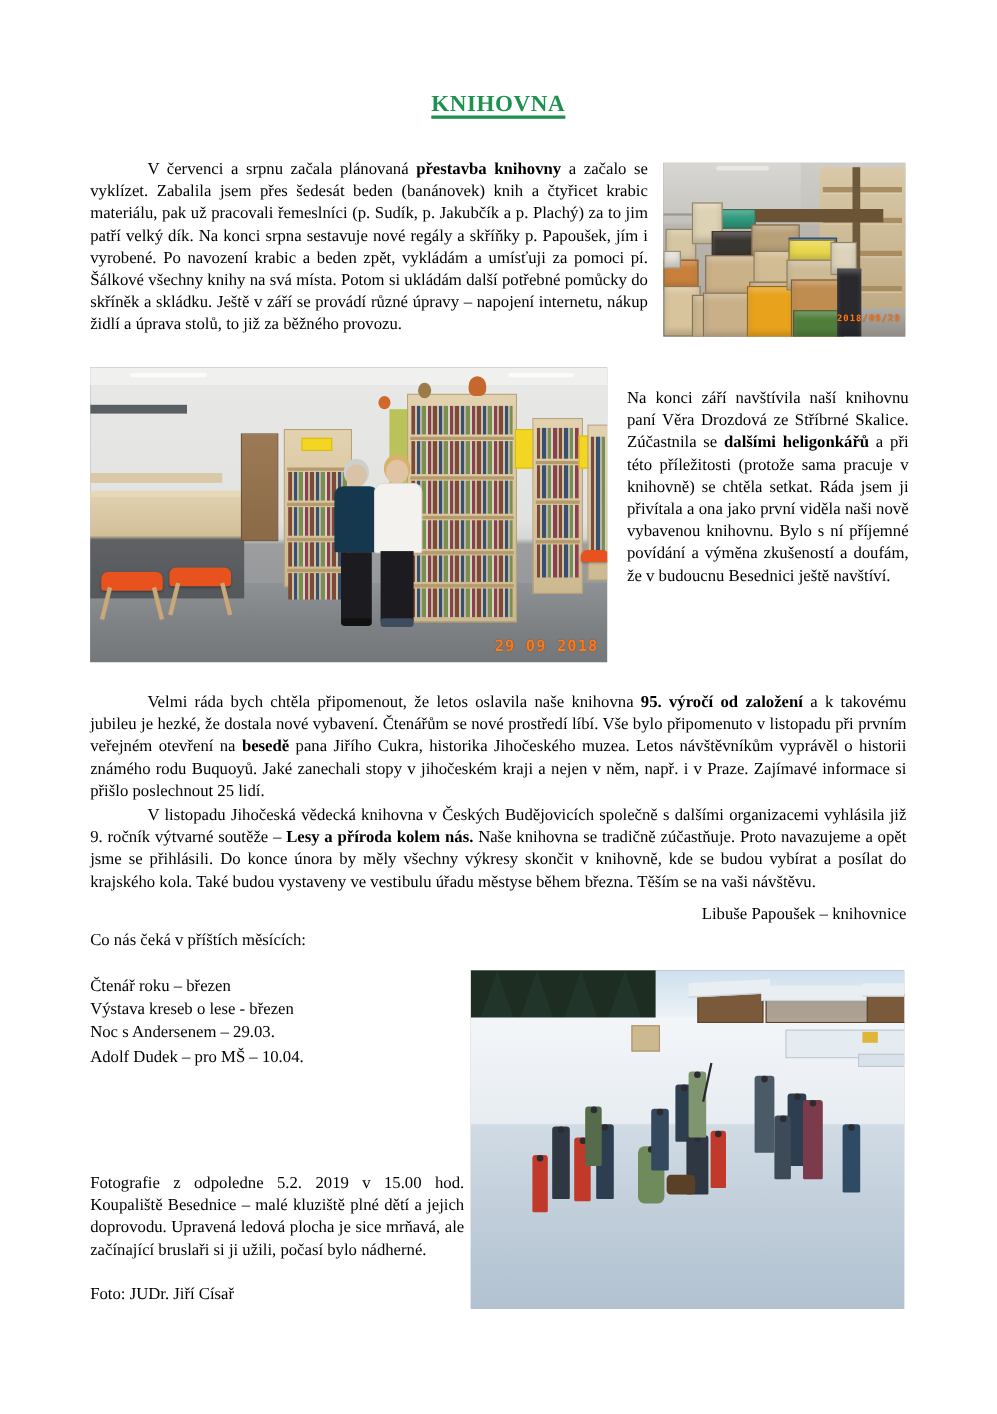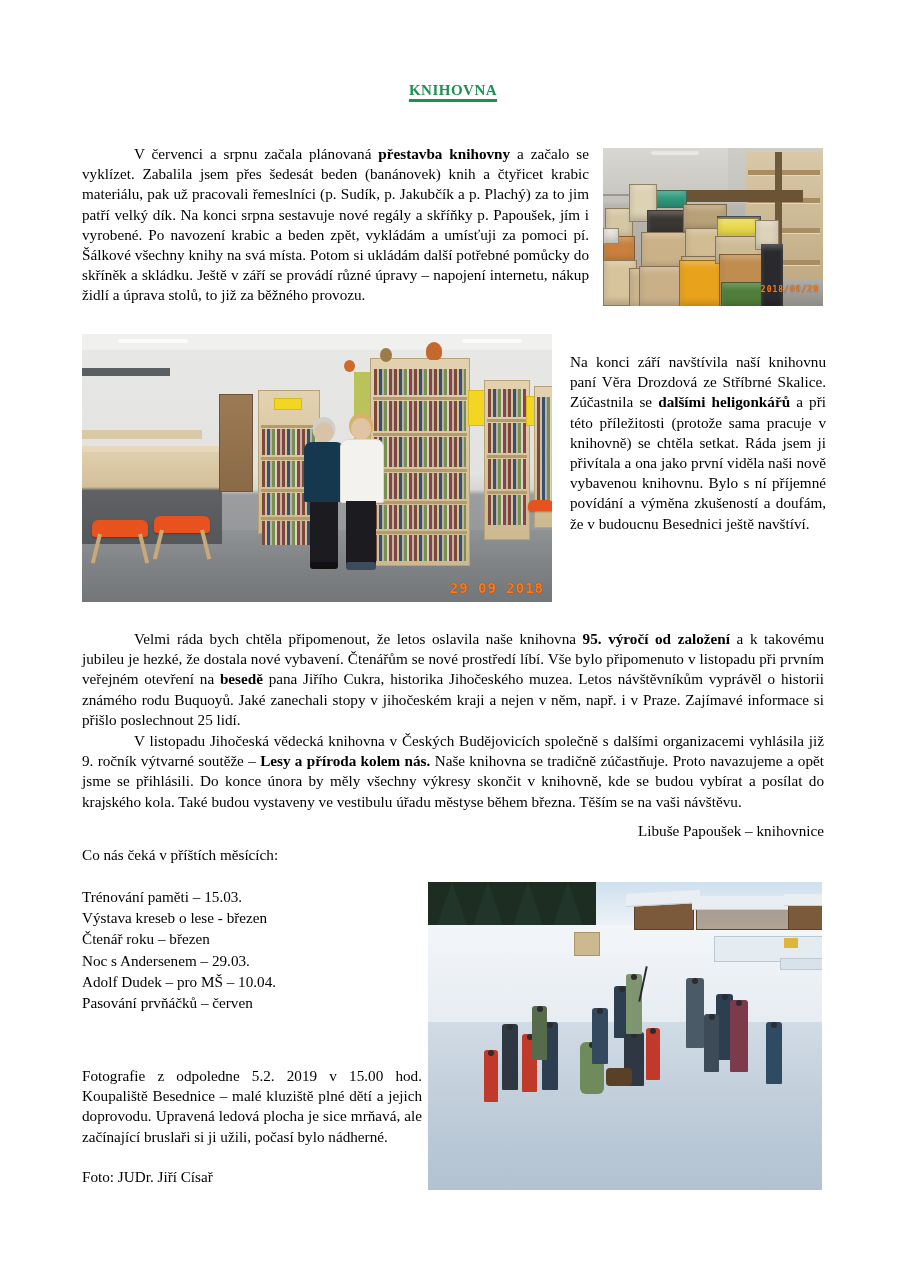--- a/index.html
+++ b/index.html
@@ -22,21 +22,21 @@
     height: 1285px;
   }
 
   
   .title {
     position: absolute;
     left: 0;
     top: 82px;
     width: 906px;
     text-align: center;
-    font-size: 15px;
+    font-size: 21px;
     font-weight: bold;
     color: #1e9150;
     letter-spacing: 0.5px;
   }
   .title span.t {
     text-decoration: underline;
     text-underline-offset: 4px;
     text-decoration-thickness: 2.5px;
   }
 
@@ -455,26 +455,24 @@
 
   <div class="para indent" id="block-contest">
     <span>V listopadu Jihočeská vědecká knihovna v Českých Budějovicích společně s dalšími organizacemi vyhlásila již 9. ročník výtvarné soutěže – </span><b>Lesy a příroda kolem nás.</b><span> Naše knihovna se tradičně zúčastňuje. Proto navazujeme a opět jsme se přihlásili. Do konce února by měly všechny výkresy skončit v knihovně, kde se budou vybírat a posílat do krajského kola. Také budou vystaveny ve vestibulu úřadu městyse během března. Těším se na vaši návštěvu.</span>
   </div>
 
   <div id="signature">Libuše Papoušek – knihovnice</div>
 
   <div id="upcoming-heading">Co nás čeká v příštích měsících:</div>
 
   <div id="events-list">
-    <div class="ev">Trénování paměti – 15.03.</div>
+    <div class="ev">Čtenář roku – březen</div>
     <div class="ev">Výstava kreseb o lese - březen</div>
-    <div class="ev">Čtenář roku – březen</div>
     <div class="ev">Noc s Andersenem – 29.03.</div>
     <div class="ev">Adolf Dudek – pro MŠ – 10.04.</div>
-    <div class="ev">Pasování prvňáčků – červen</div>
   </div>
 
   <div class="photo" id="photo-winter">
     <div class="sky"></div>
     <div class="trees">
       <div class="tree" style="left:8px;"></div>
       <div class="tree" style="left:44px;"></div>
       <div class="tree" style="left:84px;"></div>
       <div class="tree" style="left:124px;"></div>
     </div>

